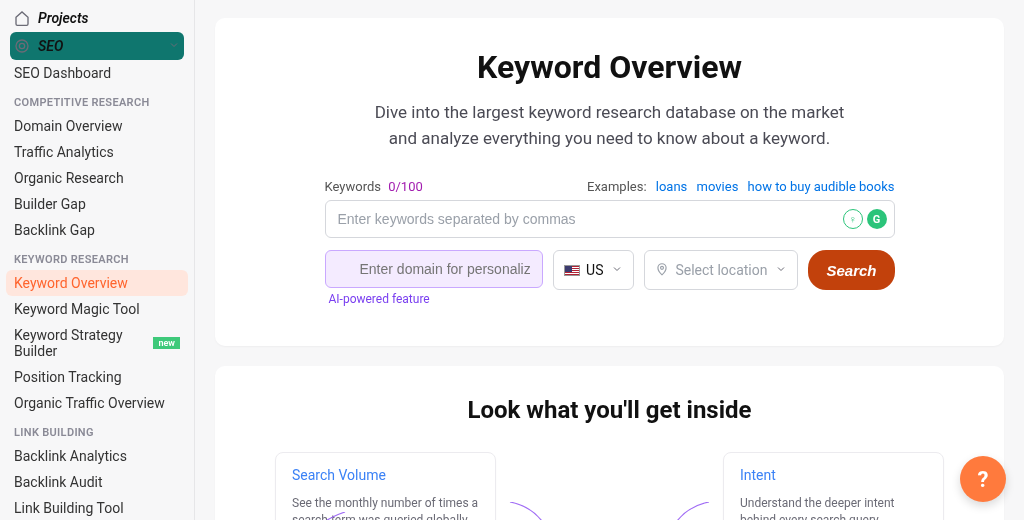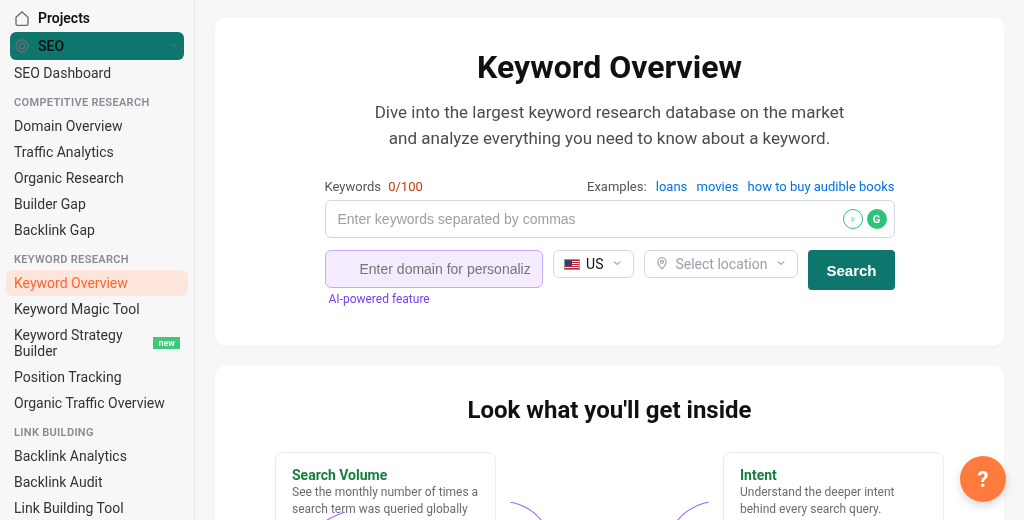--- a/index.html
+++ b/index.html
@@ -1,59 +1,59 @@
 <!DOCTYPE html>
 <html><head>
 <meta charset="utf-8">
 <style>
   * { box-sizing: border-box; margin: 0; padding: 0; }
   body { font-family: -apple-system, BlinkMacSystemFont, "Segoe UI", Roboto, Arial, sans-serif; background: #f7f7f8; color: #111; width: 1024px; height: 520px; overflow: hidden; position: relative; }
   .app { display: flex; height: 520px; }
   
   .sidebar { width: 195px; background: #f7f7f8; border-right: 1px solid #e6e6e8; display: flex; flex-direction: column; font-size: 14px; }
-  .side-top { padding: 4px 10px 0 10px; }
+  .side-top { padding: 4px 10px 0 10px; font-style: italic; }
   .side-row { display: flex; align-items: center; gap: 8px; padding: 6px 4px; color: #111; cursor: pointer; border-radius: 6px; }
   .side-row .chev { margin-left: auto; color: #6b6b76; }
   .side-row.expanded { background: #0f766e; }
   .side-group-header { font-size: 11px; letter-spacing: .03em; color: #8a8a96; padding: 10px 14px 4px 14px; font-weight: 600; text-transform: uppercase; }
   .side-list { display: flex; flex-direction: column; padding: 0 6px; }
   .side-item { padding: 5px 8px; color: #333; cursor: pointer; border-radius: 6px; display: flex; align-items: center; gap: 6px; }
   .side-item.active { background: #ffe6dd; color: #ff642d; }
   .badge-new { background: #3ec97a; color: #fff; font-size: 9px; padding: 1px 5px; border-radius: 0; font-weight: 600; }
   .icon { width: 16px; height: 16px; display: inline-flex; align-items: center; justify-content: center; color: #6b6b76; }
   
   .main { flex: 1; overflow-y: auto; padding: 18px 20px; }
   .card { background: #fff; border-radius: 10px; box-shadow: 0 1px 2px rgba(0,0,0,.04); padding: 30px 40px 40px; margin-bottom: 20px; }
   .h1 { font-size: 32px; font-weight: 700; text-align: center; margin-bottom: 14px; }
   .sub { text-align: center; color: #4b4b55; font-size: 17px; line-height: 1.5; margin-bottom: 28px; }
   .form { max-width: 570px; margin: 0 auto; }
   .row-top { display: flex; justify-content: space-between; font-size: 13px; color: #555; margin-bottom: 6px; }
   .examples a { color: #0073e6; text-decoration: none; margin-left: 6px; cursor: pointer; }
-  .kw-label span.counter { color: #c2410c; margin-left: 4px; }
+  .kw-label span.counter { color: #a21caf; margin-left: 4px; }
   .input-wrap { position: relative; }
   .input { width: 100%; border: 1px solid #d5d7dc; border-radius: 6px; padding: 10px 68px 10px 12px; font-size: 14px; color: #333; }
   .input::placeholder { color: #9aa0a9; }
   .input-icons { position: absolute; right: 8px; top: 50%; transform: translateY(-50%); display: flex; gap: 4px; }
   .circ { width: 20px; height: 20px; border-radius: 50%; display: flex; align-items: center; justify-content: center; font-size: 11px; font-weight: 700; }
   .circ.green-out { border: 1.5px solid #2bc47a; color: #2bc47a; }
   .circ.green-fill { background: #2bc47a; color: #fff; }
   .row2 { display: flex; gap: 10px; margin-top: 12px; align-items: flex-start; }
   .domain-wrap { flex: 1; display: flex; flex-direction: column; }
   .input-purple { width: 100%; border: 1px solid #c9a8ff; background: #f4ebff; border-radius: 6px; padding: 10px 12px 10px 34px; font-size: 14px; color: #333; position: relative; }
   .input-purple-box { position: relative; }
   .sparkle-icon { position: absolute; left: 10px; top: 50%; transform: translateY(-50%); color: #7a3ff0; }
   .ai-label { font-size: 12px; color: #7a3ff0; margin-top: 4px; padding-left: 4px; }
-  .select-box { border: 1px solid #d5d7dc; border-radius: 6px; padding: 8px 10px; font-size: 14px; display: flex; align-items: center; gap: 6px; background: #fff; cursor: pointer; height: 28px; }
+  .select-box { border: 1px solid #d5d7dc; border-radius: 6px; padding: 8px 10px; font-size: 14px; display: flex; align-items: center; gap: 6px; background: #fff; cursor: pointer; height: 40px; }
   .select-box .chev-down { color: #6b6b76; margin-left: 2px; }
-  .search-btn { background: #0f766e; color: #fff; border: none; border-radius: 4px; padding: 0 18px; font-size: 15px; font-weight: 600; cursor: pointer; height: 40px; }
+  .search-btn { background: #c2410c; color: #fff; border: none; border-radius: 18px; padding: 0 18px; font-size: 15px; font-weight: 600; cursor: pointer; height: 40px; font-style: italic; }
   
   .h2 { font-size: 24px; font-weight: 700; text-align: center; margin-bottom: 28px; }
   .info-row { display: flex; justify-content: space-between; gap: 20px; position: relative; }
   .info-box { flex: 1; border: 1px solid #ecebef; border-radius: 8px; padding: 14px 16px; box-shadow: 0 1px 2px rgba(0,0,0,.03); }
-  .info-box h4 { color: #15803d; font-size: 14px; font-weight: 700; margin-bottom: 1px; }
+  .info-box h4 { color: #3b82f6; font-size: 14px; font-weight: 400; margin-bottom: 12px; }
   .info-box p { font-size: 12px; color: #6b6b76; line-height: 1.4; }
   .flag-us { display: inline-block; width: 16px; height: 11px; background: linear-gradient(#b22234 0 11%, #fff 11% 22%, #b22234 22% 33%, #fff 33% 44%, #b22234 44% 55%, #fff 55% 66%, #b22234 66% 77%, #fff 77% 88%, #b22234 88% 100%); position: relative; border: .3px solid #999; }
   .flag-us::before { content: ''; position: absolute; top: 0; left: 0; width: 7px; height: 6px; background: #3c3b6e; }
   .arrow-svg { position: absolute; pointer-events: none; }
   
   .help-btn { position: fixed; right: 18px; bottom: 18px; width: 46px; height: 46px; border-radius: 50%; background: #ff7a3d; color: #fff; font-size: 22px; font-weight: 700; display: flex; align-items: center; justify-content: center; cursor: pointer; box-shadow: 0 4px 10px rgba(0,0,0,.15); }
   .pin-svg { color: #9aa0a9; }
 </style>
 </head>
 <body>

